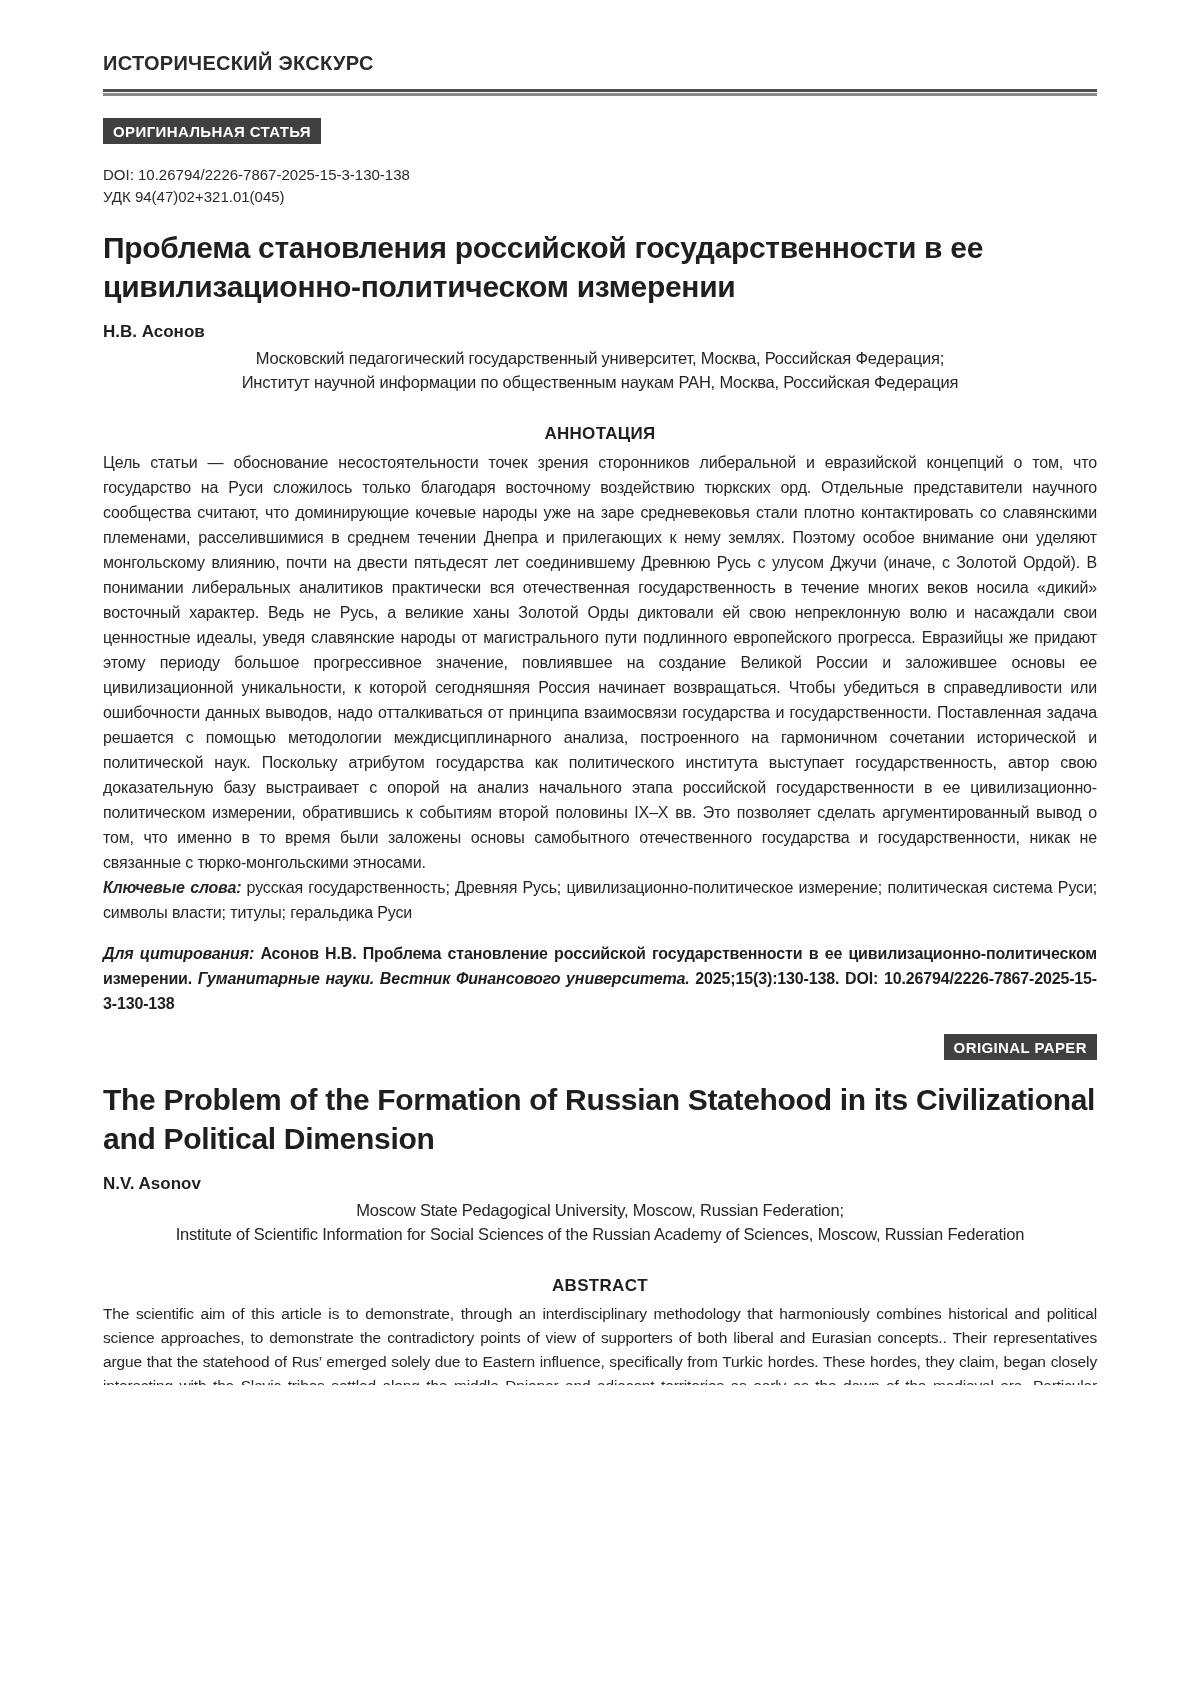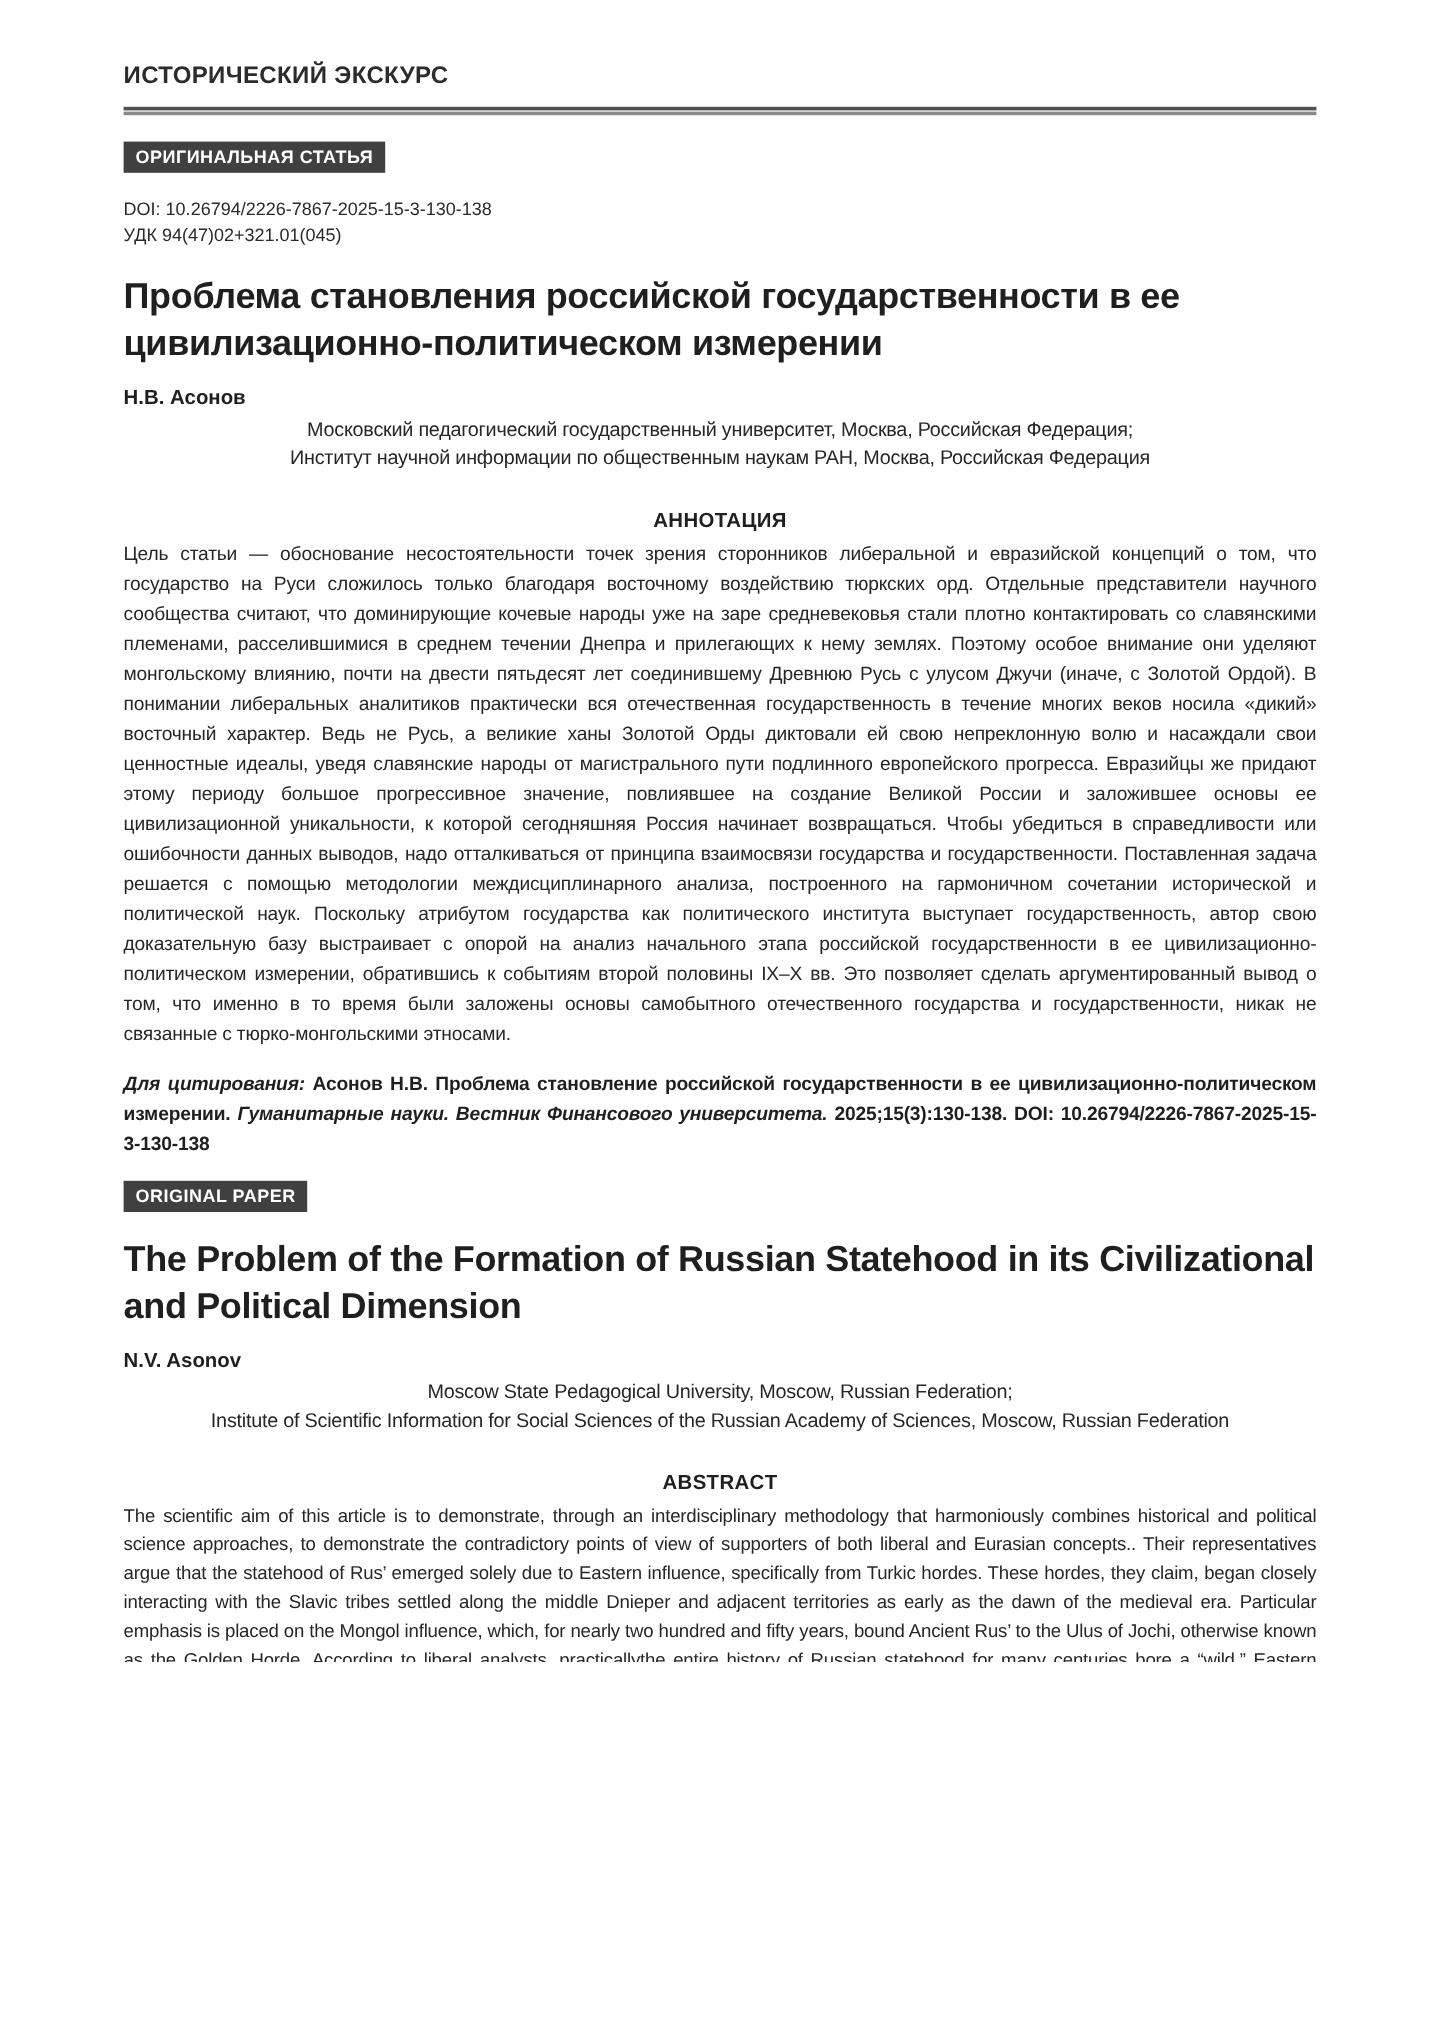--- a/index.html
+++ b/index.html
@@ -15,21 +15,21 @@
   .header-rule {
     margin-top: 14px; height: 7px;
     border-top: 3px solid #4f4f4f; border-bottom: 3px solid #8a8a8a;
   }
   .badge {
     display: inline-block; background: #404040; color: #ffffff;
     font-size: 15px; font-weight: 700; letter-spacing: 0.4px;
     padding: 5px 10px 4px 10px;
   }
   .badge-row-ru { margin-top: 22px; }
-  .badge-row-en { margin-top: 18px; }
+  .badge-row-en { margin-top: 18px; text-align: right; }
   .meta { margin-top: 20px; font-size: 15px; line-height: 22px; color: #2a2a2a; }
   h1 {
     font-size: 30px; line-height: 39px; font-weight: 700; color: #1f1f1f;
     letter-spacing: -0.3px; margin-top: 20px;
   }
   .author {
     font-weight: 700; font-size: 17px; margin-top: 16px; color: #1f1f1f;
   }
   .affil { text-align: center; font-size: 16.5px; line-height: 24px; color: #262626; letter-spacing: -0.2px; }
   .affil-first { margin-top: 4px; }
@@ -70,20 +70,21 @@
     <div class="meta">
       <div>DOI: 10.26794/2226-7867-2025-15-3-130-138</div>
       <div>УДК 94(47)02+321.01(045)</div>
     </div>
     <h1>Проблема становления российской государственности в ее цивилизационно-политическом измерении</h1>
     <div class="author">Н.В. Асонов</div>
     <div class="affil affil-first">Московский педагогический государственный университет, Москва, Российская Федерация;</div>
     <div class="affil">Институт научной информации по общественным наукам РАН, Москва, Российская Федерация</div>
     <h2 class="abs-head">АННОТАЦИЯ</h2>
     <p class="abstract">Цель статьи — обоснование несостоятельности точек зрения сторонников либеральной и евразийской концепций о том, что государство на Руси сложилось только благодаря восточному воздействию тюркских орд. Отдельные представители научного сообщества считают, что доминирующие кочевые народы уже на заре средневековья стали плотно контактировать со славянскими племенами, расселившимися в среднем течении Днепра и прилегающих к нему землях. Поэтому особое внимание они уделяют монгольскому влиянию, почти на двести пятьдесят лет соединившему Древнюю Русь с улусом Джучи (иначе, с Золотой Ордой). В понимании либеральных аналитиков практически вся отечественная государственность в течение многих веков носила «дикий» восточный характер. Ведь не Русь, а великие ханы Золотой Орды диктовали ей свою непреклонную волю и насаждали свои ценностные идеалы, уведя славянские народы от магистрального пути подлинного европейского прогресса. Евразийцы же придают этому периоду большое прогрессивное значение, повлиявшее на создание Великой России и заложившее основы ее цивилизационной уникальности, к которой сегодняшняя Россия начинает возвращаться. Чтобы убедиться в справедливости или ошибочности данных выводов, надо отталкиваться от принципа взаимосвязи государства и государственности. Поставленная задача решается с помощью методологии междисциплинарного анализа, построенного на гармоничном сочетании исторической и политической наук. Поскольку атрибутом государства как политического института выступает государственность, автор свою доказательную базу выстраивает с опорой на анализ начального этапа российской государственности в ее цивилизационно-политическом измерении, обратившись к событиям второй половины IX–X вв. Это позволяет сделать аргументированный вывод о том, что именно в то время были заложены основы самобытного отечественного государства и государственности, никак не связанные с тюрко-монгольскими этносами.</p>
+    <p class="abstract"><span class="bi">Ключевые слова:</span><span> русская государственность; Древняя Русь; цивилизационно-политическое измерение; политическая система Руси; символы власти; титулы; геральдика Руси</span></p>
     <p class="citation"><span class="bi">Для цитирования:</span><span class="b"> Асонов Н.В. Проблема становление российской государственности в ее цивилизационно-политическом измерении. </span><span class="bi">Гуманитарные науки. Вестник Финансового университета.</span><span class="b"> 2025;15(3):130-138. DOI: 10.26794/2226-7867-2025-15-3-130-138</span></p>
   </section>
 
   <section>
     <div class="badge-row-en">
       <span class="badge">ORIGINAL PAPER</span>
     </div>
     <h1>The Problem of the Formation of Russian Statehood in its Civilizational and Political Dimension</h1>
     <div class="author">N.V. Asonov</div>
     <div class="affil affil-first">Moscow State Pedagogical University, Moscow, Russian Federation;</div>

